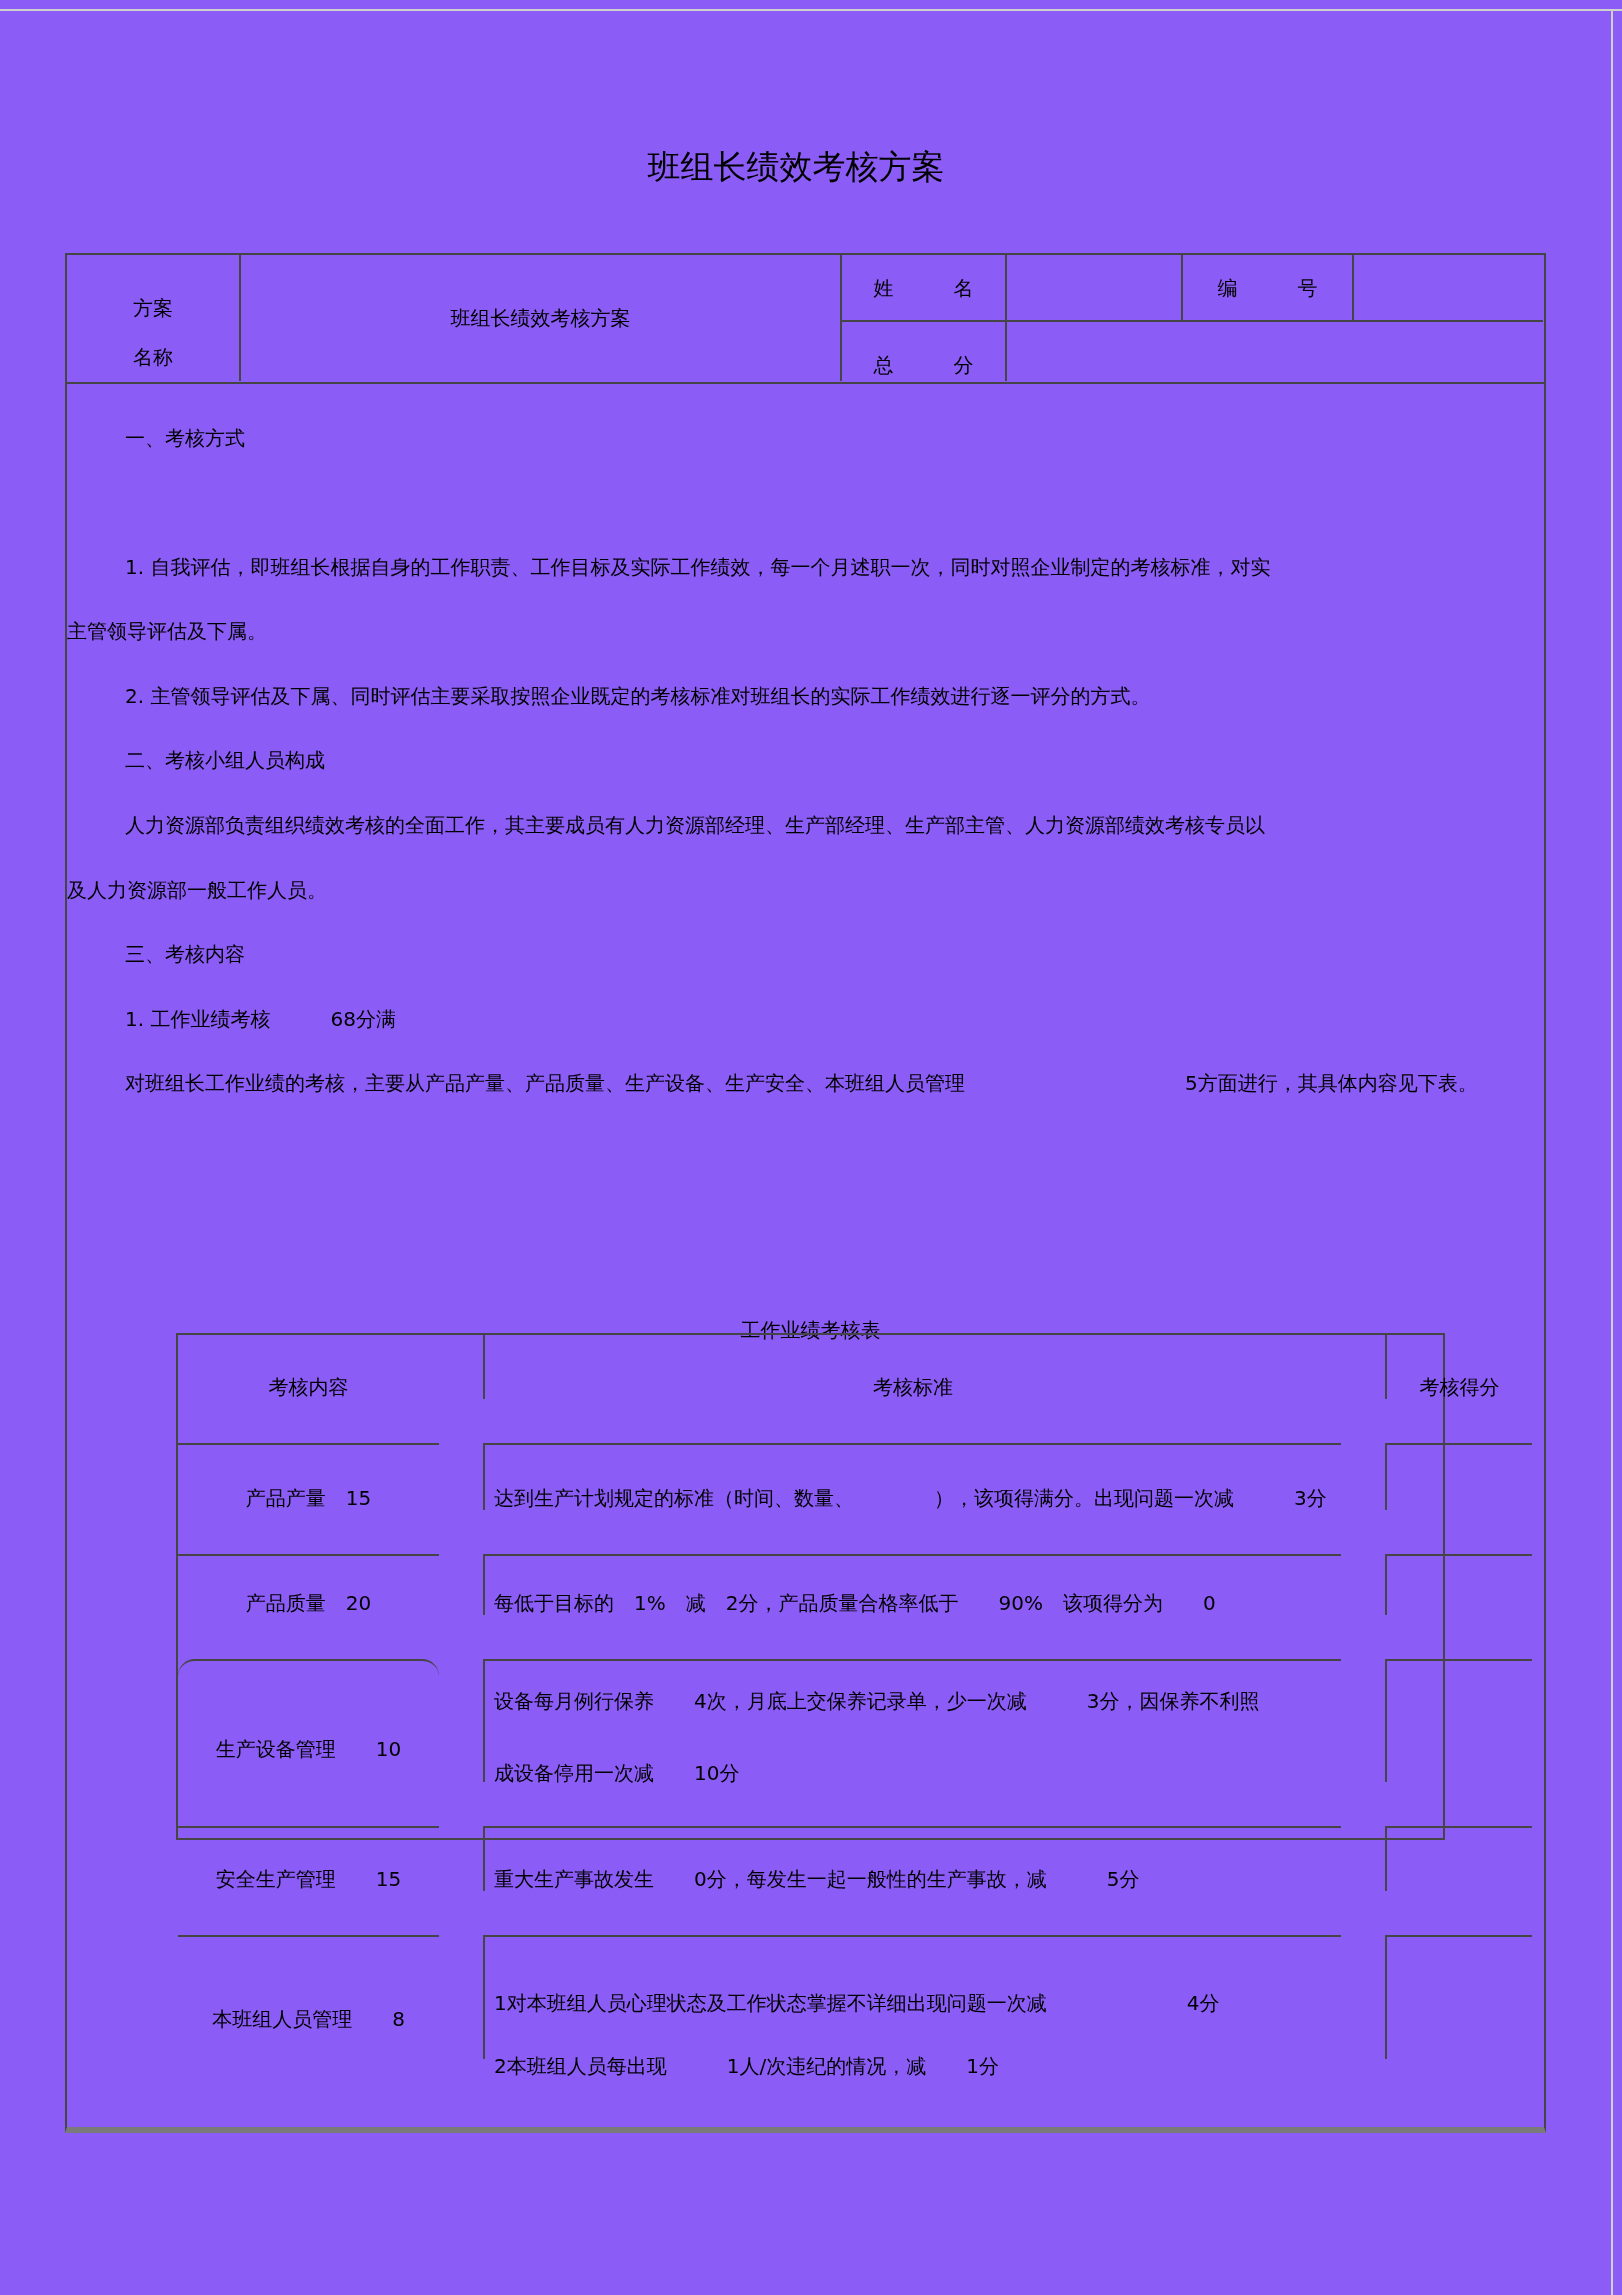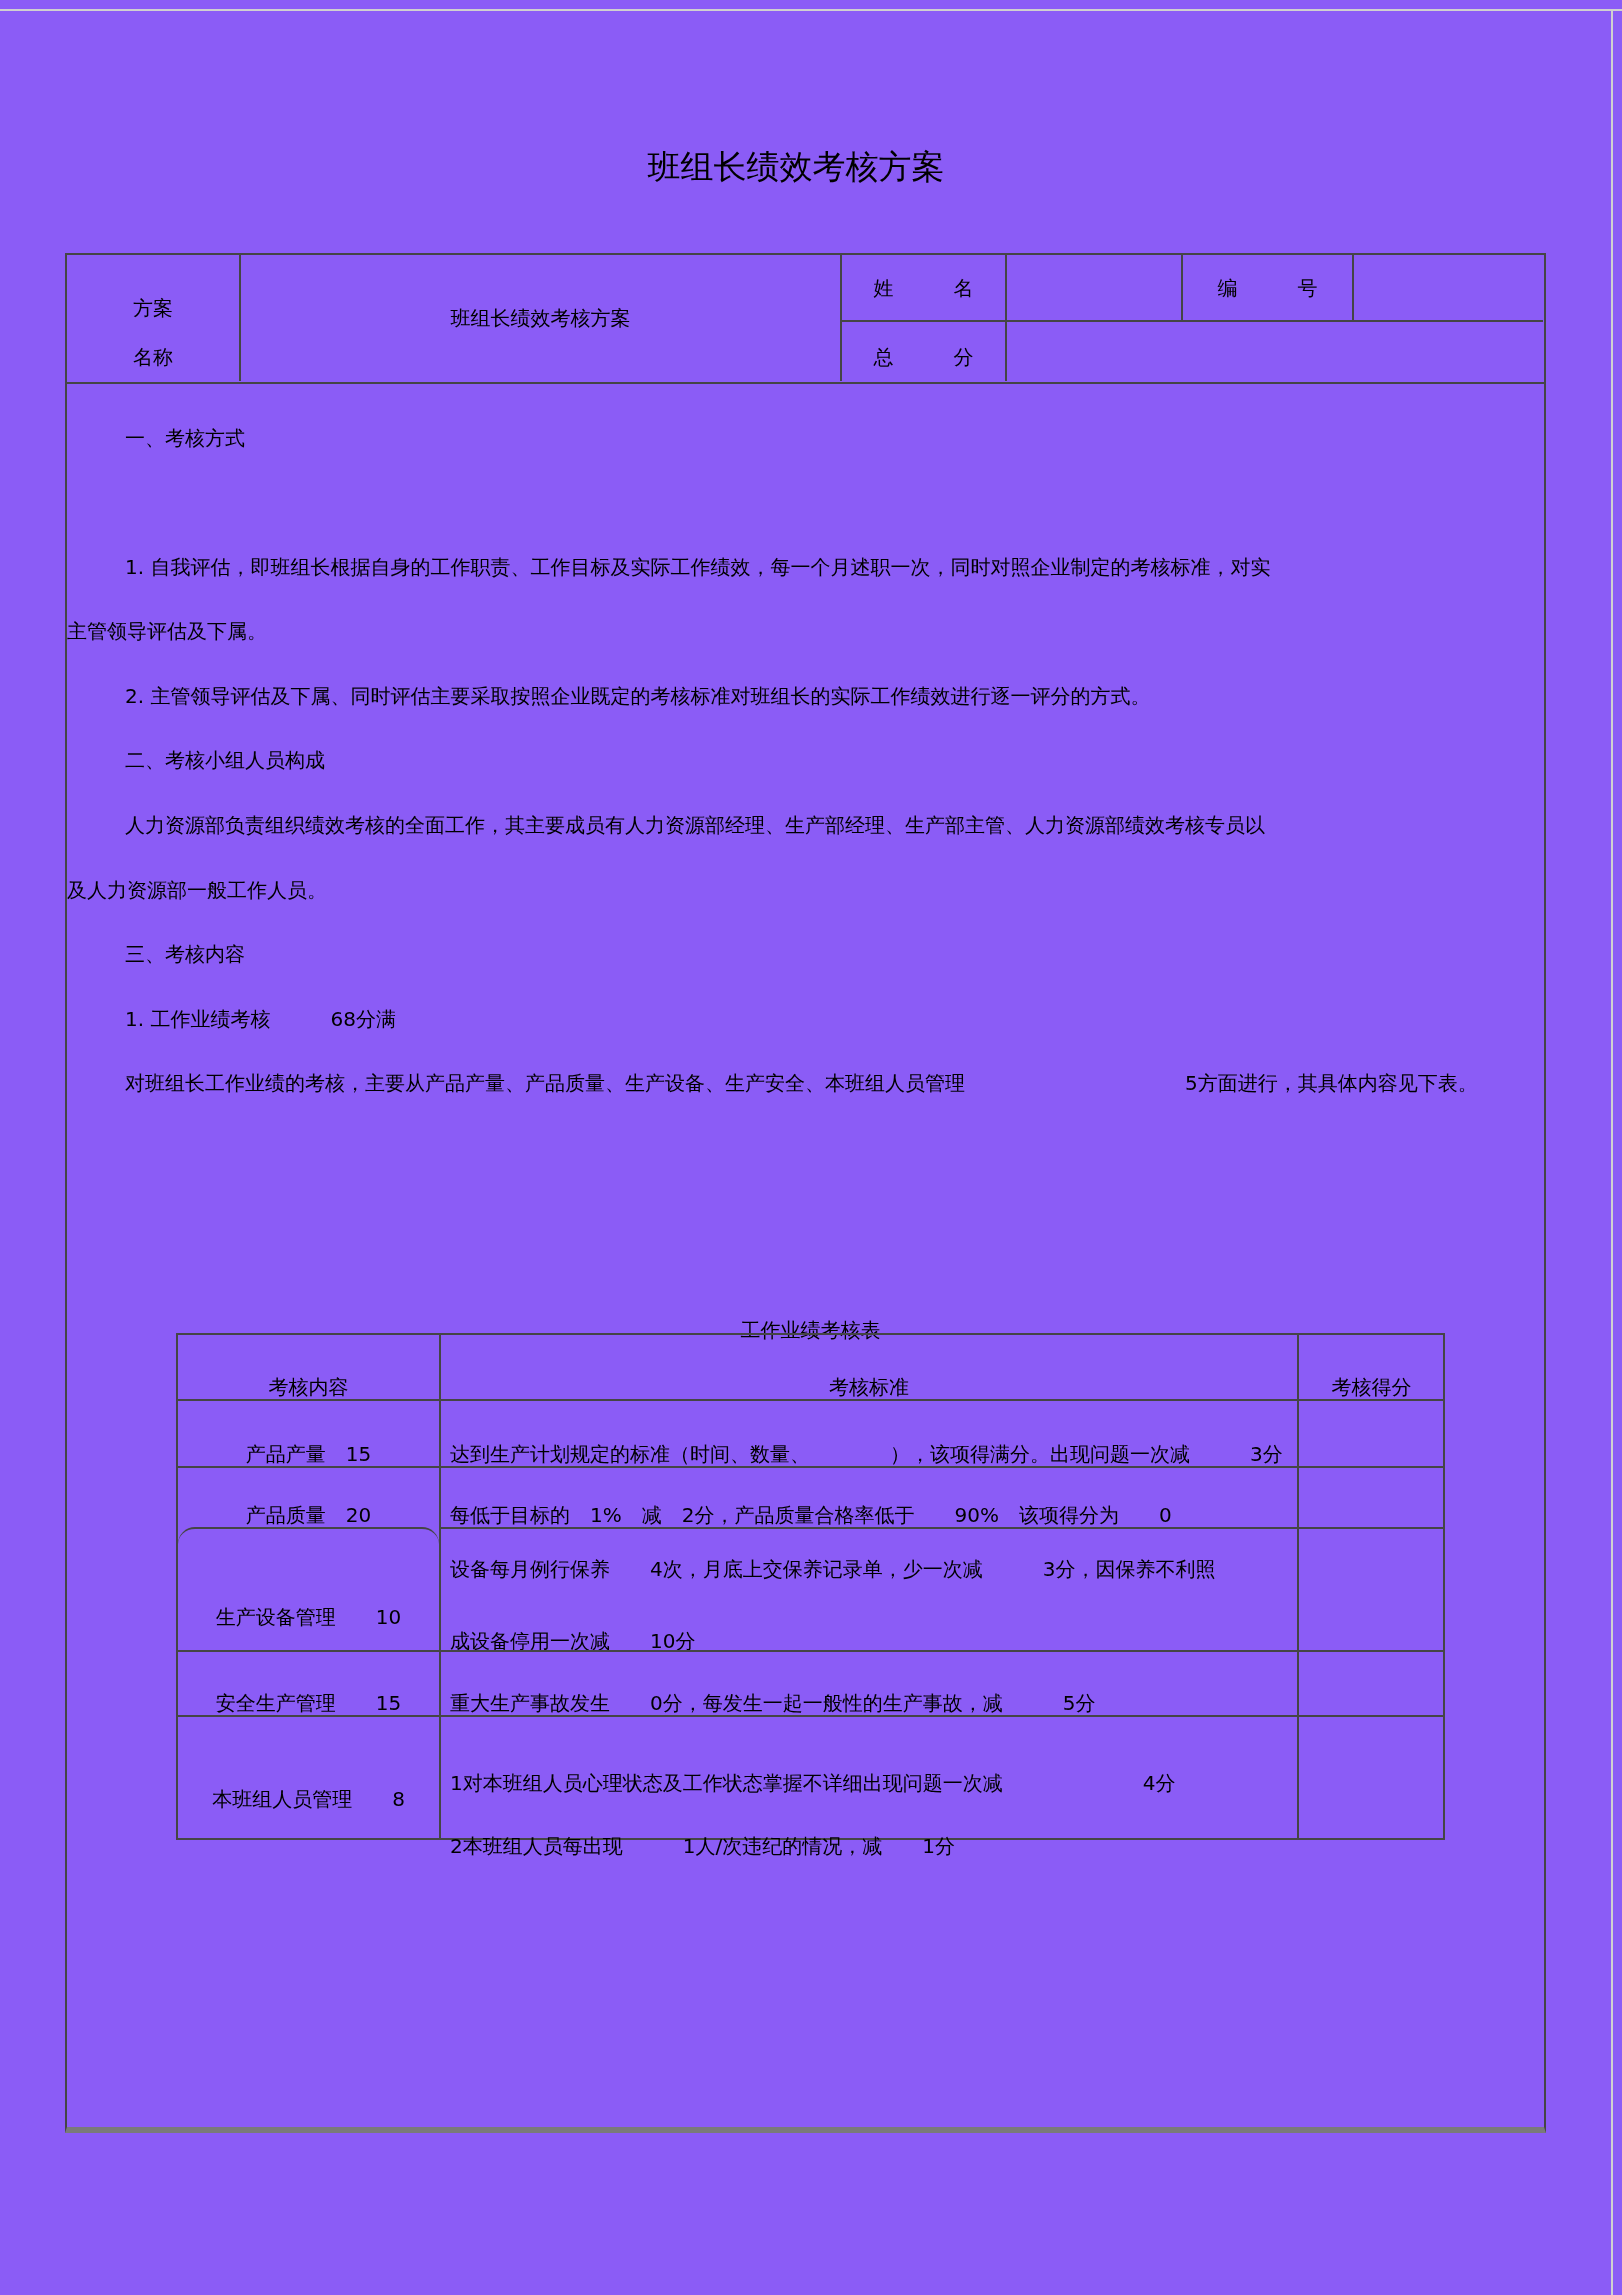--- a/index.html
+++ b/index.html
@@ -32,21 +32,21 @@
   .hcell{box-sizing:border-box;display:flex;align-items:center;justify-content:center;
          font-size:20px;line-height:20px;white-space:pre;}
   .bl{border-left:2.3px solid #454545;}
   .bt{border-top:2.3px solid #454545;}
   .c-name{grid-column:1;grid-row:1 / span 2;flex-direction:column;justify-content:space-around;align-items:center;margin-top:28px;}
   .c-title{grid-column:2;grid-row:1 / span 2;}
   .c-xing{grid-column:3;grid-row:1;}
   .c-v1{grid-column:4;grid-row:1;}
   .c-bian{grid-column:5;grid-row:1;}
   .c-v2{grid-column:6;grid-row:1;}
-  .c-zong{grid-column:3;grid-row:2;align-items:flex-end;padding-bottom:14px;text-align:center;}
+  .c-zong{grid-column:3;grid-row:2;align-items:flex-end;padding-bottom:6px;text-align:center;}
   .c-v3{grid-column:4 / span 3;grid-row:2;}
 
   
   .body-box{
     position:absolute;left:65px;top:384px;
     width:1481px;height:1749px;box-sizing:border-box;
     border-left:2.3px solid #454545;
     border-right:2.3px solid #454545;
     border-bottom:6px solid #7a7a7a;
   }
@@ -58,20 +58,21 @@
   }
 
   
   .work-table{
     position:absolute;left:176px;top:1333px;
     width:1269px;height:507px;box-sizing:border-box;
     border:2.3px solid #454545;
     display:grid;
     grid-template-columns:261px 858px 147px;
     grid-template-rows:64px 67px 61px 123px 65px 124px;
+    gap:44px;
   }
   .wcell{box-sizing:border-box;position:relative;font-size:20px;line-height:20px;white-space:pre;overflow:visible;}
   .w-center{display:flex;justify-content:center;align-items:flex-end;padding-bottom:2.3px;}
   .w-left{display:flex;justify-content:flex-start;align-items:flex-end;padding:0 0 2.3px 9px;}
   .pad31{padding-bottom:23.5px;border-radius:17px;}
   .pad39{padding-bottom:30px;}
   .lineabs{position:absolute;left:9px;white-space:pre;}
   .r3l1{top:30px;}
   .r3l2{top:102px;}
   .r5l1{top:56px;}

